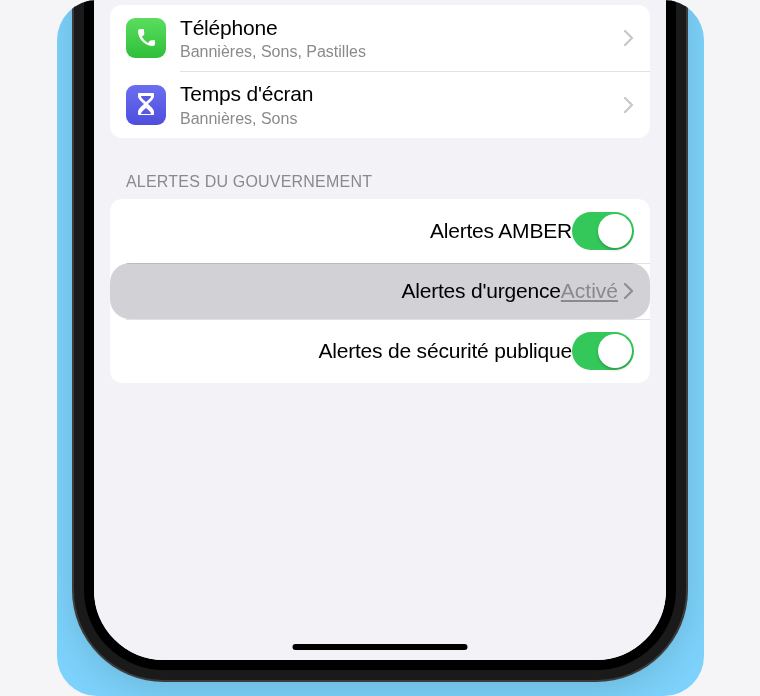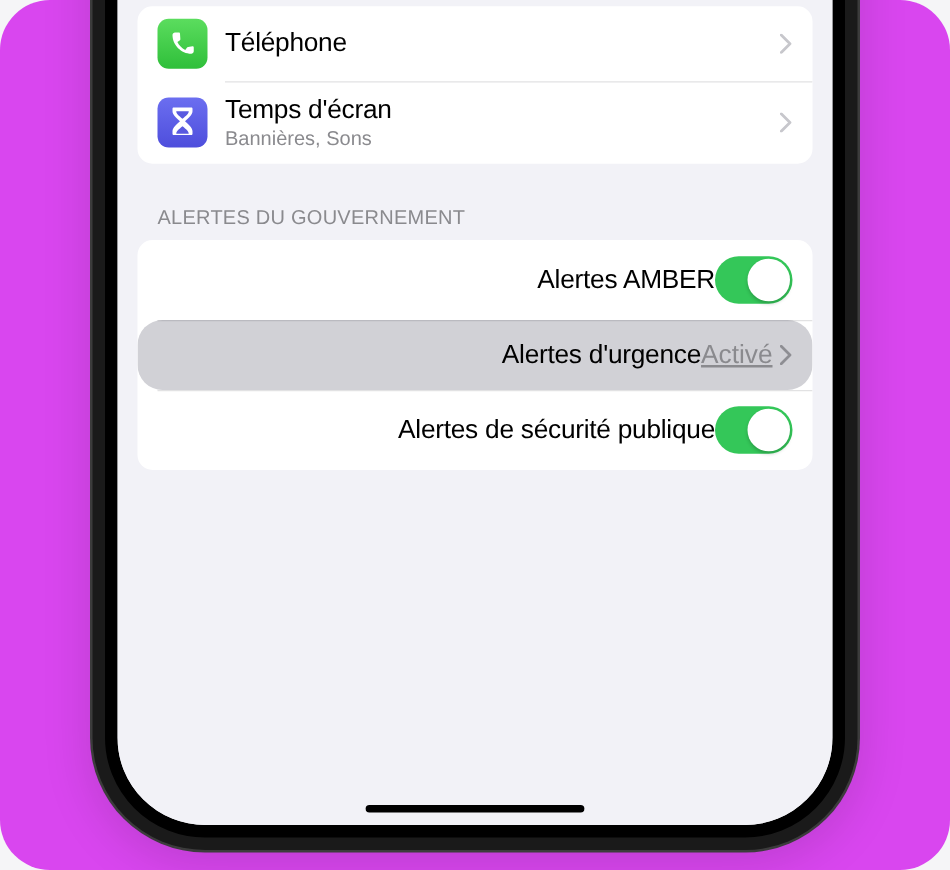--- a/index.html
+++ b/index.html
@@ -12,23 +12,23 @@
     body {
       width: 760px;
       height: 696px;
       background: #f5f5f7;
       display: flex;
       align-items: flex-start;
       justify-content: center;
       overflow: hidden;
     }
     .backdrop {
-      width: 760px;
+      width: 647px;
       height: 696px;
-      background: #d946ef;
+      background: #7dd3fc;
       border-radius: 40px;
       position: relative;
       overflow: hidden;
     }
     .phone-frame {
       position: absolute;
       left: 50%;
       transform: translateX(-50%);
       top: -380px;
       width: 612px;
@@ -193,20 +193,21 @@
           <div class="group">
 
             <div class="row with-icon">
               <div class="app-icon green">
                 <svg width="24" height="24" viewBox="0 0 24 24">
                   <path d="M6 3c-1 0-2 1-2 2 0 8 7 15 15 15 1 0 2-1 2-2v-3c0-.6-.4-1-1-1l-3.5.5c-.4 0-.8.3-1 .6l-1.3 1.8c-2.7-1.3-5-3.6-6.3-6.3l1.8-1.3c.3-.2.6-.6.6-1L10 4c0-.6-.4-1-1-1H6z" fill="#fff"></path>
                 </svg>
               </div>
               <div class="row-main">
                 <div class="row-title">Téléphone</div>
+                <div class="row-sub">Bannières, Sons, Pastilles</div>
               </div>
               <div class="chevron">
                 <svg width="10" height="16" viewBox="0 0 10 16">
                     <path d="M1 1l7 7-7 7" stroke="#c7c7cc" stroke-width="2.2" fill="none" stroke-linecap="round" stroke-linejoin="round"></path>
                   </svg>
               </div>
             </div>
 
             <div class="row with-icon">
               <div class="app-icon purple">

